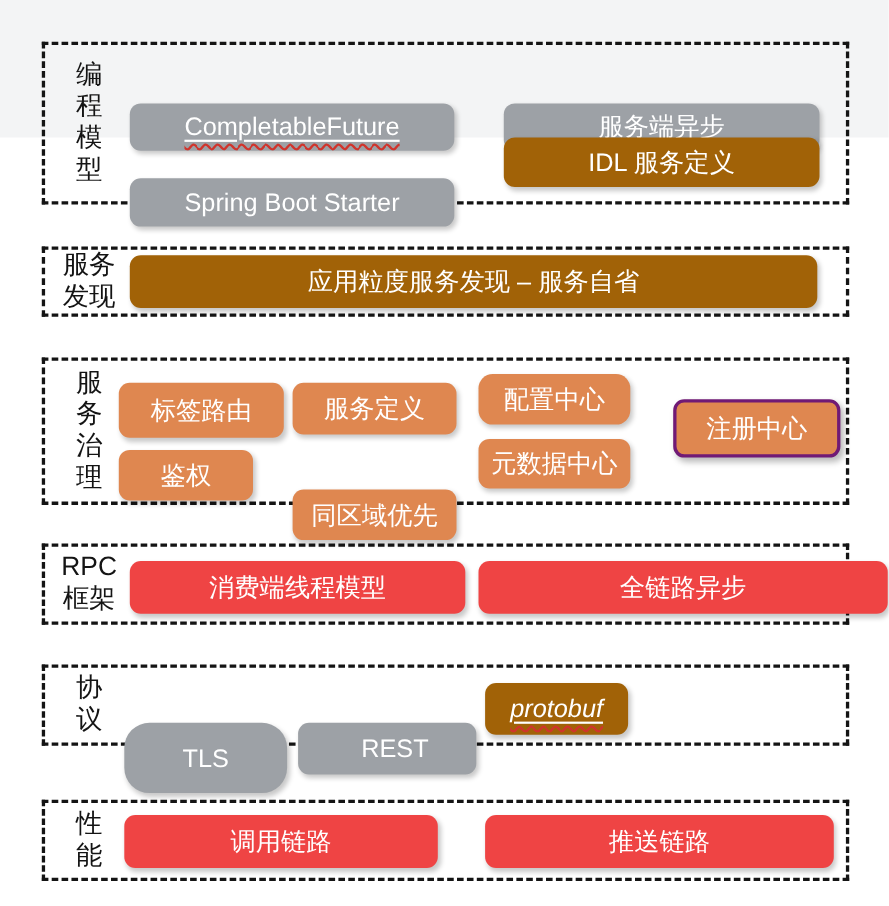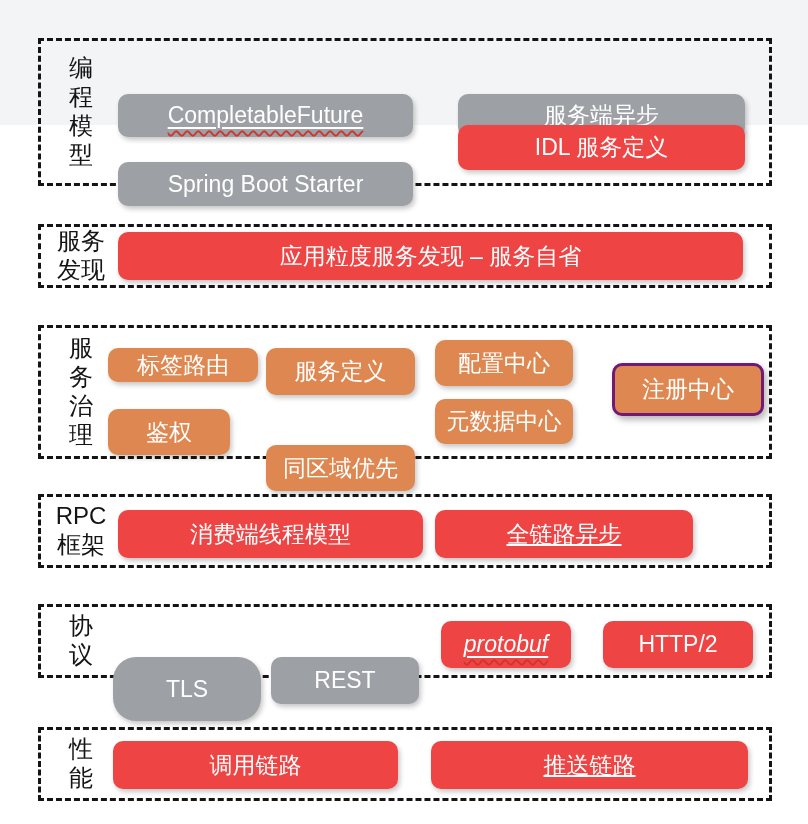--- a/index.html
+++ b/index.html
@@ -3,21 +3,21 @@
 <meta charset="utf-8">
 <style>
   html,body { margin:0; padding:0; }
   body { font-family:"Liberation Sans", sans-serif; }
   .canvas { position:relative; width:808px; height:824px; background:#ffffff; overflow:hidden; }
   .top-band { position:absolute; left:0; top:0; width:808px; height:125px; background:#F3F4F5; }
   .panel { position:absolute; left:38px; width:734px; border:3px dashed #141414; box-sizing:border-box; background:transparent; }
   .panel-label { position:absolute; left:8px; top:0; bottom:0; width:64px; display:flex; flex-direction:column; align-items:center; justify-content:center; font-size:24px; line-height:1.2; color:#141414; text-align:center; white-space:nowrap; }
   .box { position:absolute; border-radius:10px; color:#ffffff; font-size:23px; display:flex; align-items:center; justify-content:center; box-shadow:2px 3px 5px rgba(0,0,0,0.22); text-align:center; white-space:nowrap; }
   .gray   { background:#9DA1A6;margin-top:36px; }
-  .green  { background:#ef4444; }
+  .green  { background:#a16207; }
   .orange { background:#DF8750; }
   .blue   { background:#ef4444; }
   .outlined { border:3px solid #701a75; box-shadow:3px 4px 6px rgba(0,0,0,0.28); box-sizing:border-box; }
   .squiggle { text-decoration:underline wavy #D0342C; text-decoration-thickness:1.5px; text-underline-offset:7px; }
   .squiggle .u { text-decoration:underline solid #ffffff; text-decoration-thickness:2px; text-underline-offset:4px; }
 </style>
 </head>
 <body>
 
 <div class="canvas">
@@ -46,52 +46,51 @@
     <div class="box green" style="left:77px; top:5px; width:625px; height:48px;">应用粒度服务发现 – 服务自省</div>
   </div>
 
   <div class="panel" style="top:325px; height:134px;">
     <div class="panel-label">
       <span>服</span>
       <span>务</span>
       <span>治</span>
       <span>理</span>
     </div>
-    <div class="box orange" style="left:67px; top:20px; width:150px; height:34px;">标签路由</div>
+    <div class="box orange" style="left:67px; top:20px; width:150px; height:50px;">标签路由</div>
     <div class="box orange" style="left:225px; top:20px; width:149px; height:47px;">服务定义</div>
-    <div class="box orange" style="left:394px; top:12px; width:138px; height:46px;">配置中心</div>
+    <div class="box orange" style="left:394px; top:12px; width:138px; height:46px;border-radius:13px;">配置中心</div>
     <div class="box orange outlined" style="left:571px; top:35px; width:152px; height:53px;">注册中心</div>
     <div class="box orange" style="left:67px; top:81px; width:122px; height:46px;">鉴权</div>
     <div class="box orange" style="left:225px; top:81px; width:149px; height:46px;margin-top:36px;">同区域优先</div>
     <div class="box orange" style="left:394px; top:71px; width:138px; height:45px;">元数据中心</div>
   </div>
 
   <div class="panel" style="top:494px; height:74px;">
     <div class="panel-label">
       <span>RPC</span>
       <span>框架</span>
     </div>
     <div class="box blue" style="left:77px; top:13px; width:305px; height:48px;">消费端线程模型</div>
-    <div class="box blue" style="left:394px; top:13px; width:258px; height:48px;text-decoration:underline;">全链路异步</div>
+    <div class="box blue" style="left:394px; top:13px; width:372px; height:48px;">全链路异步</div>
   </div>
 
   <div class="panel" style="top:604px; height:74px;">
     <div class="panel-label">
       <span>协</span>
       <span>议</span>
     </div>
     <div class="box gray" style="left:72px; top:14px; width:148px; height:64px;border-radius:23px;">TLS</div>
-    <div class="box gray" style="left:230px; top:14px; width:148px; height:47px;">REST</div>
+    <div class="box gray" style="left:230px; top:14px; width:148px; height:47px;padding-left:14px;">REST</div>
     <div class="box green" style="left:400px; top:14px; width:130px; height:47px;font-style:italic;">
       <span class="squiggle"><span class="u">protobuf</span></span>
     </div>
-    <div class="box green" style="left:562px; top:14px; width:150px; height:47px;">HTTP/2</div>
   </div>
 
   <div class="panel" style="top:727px; height:74px;">
     <div class="panel-label">
       <span>性</span>
       <span>能</span>
     </div>
     <div class="box blue" style="left:72px; top:11px; width:285px; height:48px;">调用链路</div>
-    <div class="box blue" style="left:390px; top:11px; width:317px; height:48px;text-decoration:underline;">推送链路</div>
+    <div class="box blue" style="left:400px; top:11px; width:317px; height:48px;">推送链路</div>
   </div>
 </div>
 
 </body></html>

